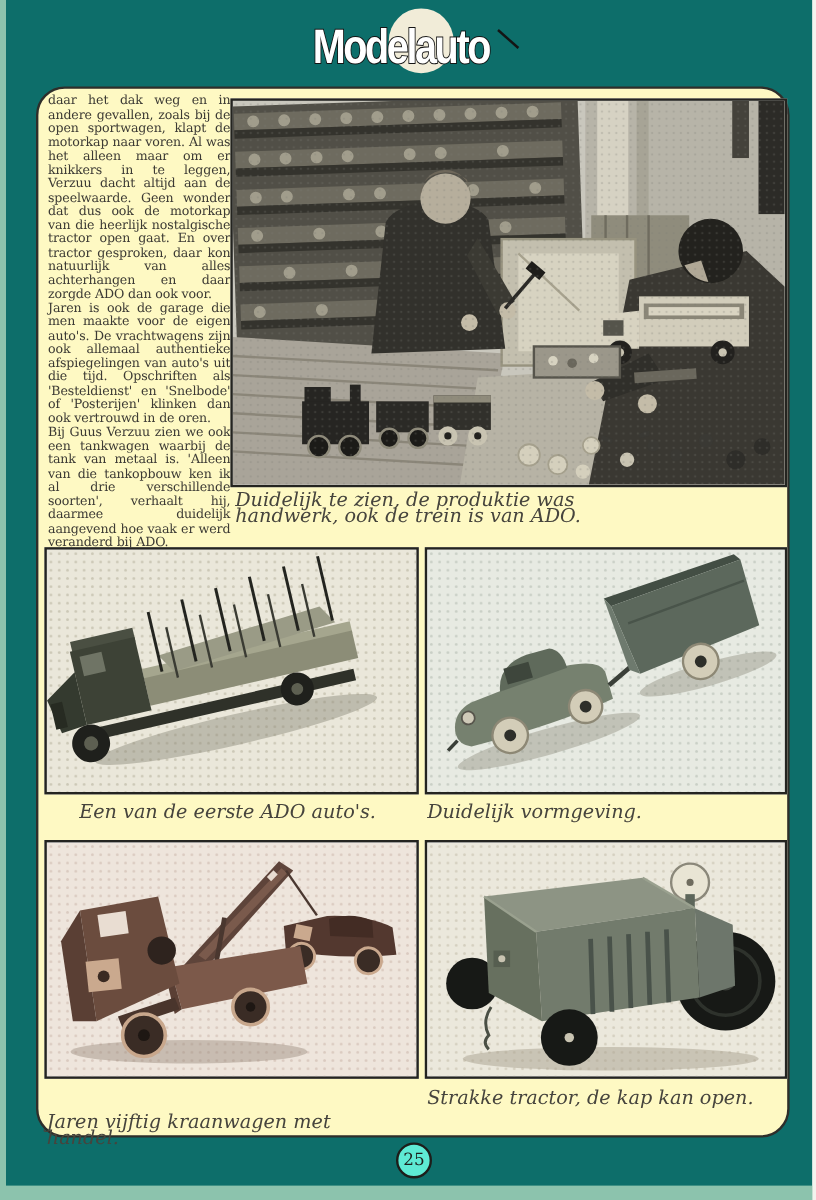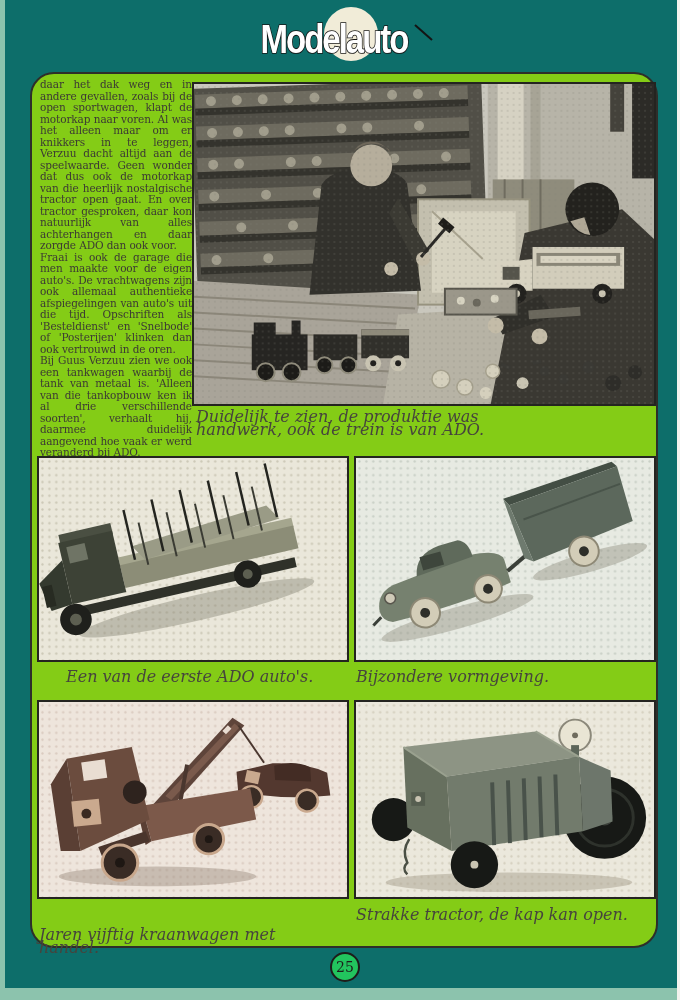--- a/index.html
+++ b/index.html
@@ -6,21 +6,21 @@
   body{
     width:680px;height:1000px;position:relative;background:#ffffff;
     font-family:"DejaVu Serif", serif;overflow:hidden;
   }
   .edge-left{position:absolute;left:0;top:0;width:5px;height:1000px;background:#8cc3ad;}
   .edge-bottom{position:absolute;left:0;top:988px;width:680px;height:12px;background:#8cc3ad;}
   .edge-right{position:absolute;left:677px;top:0;width:3px;height:1000px;background:#f4f3ee;}
   .teal-frame{position:absolute;left:5px;top:0;width:672px;height:990px;background:#0d6e6a;}
   .content-box{
     position:absolute;left:30px;top:72px;width:628px;height:876px;
-    background:#84cc16;border:2px solid #2e2e2a;border-radius:24px;box-sizing:border-box;
+    background:#fef9c3;border:2px solid #2e2e2a;border-radius:24px;box-sizing:border-box;
   }
   .logo{position:absolute;left:219px;top:5px;width:230px;height:60px;}
   
   .article{
     position:absolute;left:8px;top:5px;width:152px;
     font-size:10.5px;line-height:11.5px;color:#3c3a34;text-align:justify;
     letter-spacing:-0.1px;
   }
   .article p{margin:0;}
   
@@ -35,21 +35,21 @@
     position:absolute;font-style:italic;font-size:16px;line-height:13px;color:#46443d;
   }
   .cap-workshop{left:164px;top:336px;width:292px;}
   .cap-a{left:7px;top:596px;width:300px;margin-left:27px;}
   .cap-b{left:324px;top:596px;width:290px;}
   .cap-c{left:7px;top:834px;width:300px;margin-top:20px;}
   .cap-d{left:324px;top:834px;width:290px;}
   
   .page-num{
     position:absolute;left:330px;top:952px;width:30px;height:30px;border-radius:50%;
-    background:#22c55e;border:2px solid #1d1d1a;box-sizing:border-box;
+    background:#5eead4;border:2px solid #1d1d1a;box-sizing:border-box;
     display:flex;align-items:center;justify-content:center;
     font-size:14px;color:#1d1d1a;font-family:"DejaVu Serif",serif;
   }
 </style>
 </head>
 <body>
 
 <div class="edge-left"></div>
 <div class="teal-frame"></div>
 <div class="edge-bottom"></div>
@@ -62,21 +62,21 @@
       <text x="115" y="36" text-anchor="middle" font-family="Liberation Sans, sans-serif" font-weight="bold" font-size="33" letter-spacing="-2" fill="#ffffff" stroke="#141414" stroke-width="1.4" style="paint-order:stroke fill;">Modelauto</text>
     </g>
     <line x1="196" y1="20" x2="213" y2="35" stroke="#141414" stroke-width="2"></line>
   </svg>
 </div>
 
 <div class="content-box">
 
   <div class="article">
     <p>daar het dak weg en in andere gevallen, zoals bij de open sportwagen, klapt de motorkap naar voren. Al was het alleen maar om er knikkers in te leggen, Verzuu dacht altijd aan de speelwaarde. Geen wonder dat dus ook de motorkap van die heerlijk nostalgische tractor open gaat. En over tractor gesproken, daar kon natuurlijk van alles achterhangen en daar zorgde ADO dan ook voor.</p>
-    <p>Fraai is ook de garage die men maakte voor de eigen auto's. De vrachtwagens zijn ook allemaal authentieke afspiegelingen van auto's uit die tijd. Opschriften als 'Besteldienst' en 'Snelbode' of 'Posterijen' klinken dan ook vertrouwd in de oren.</p>
+    <p>Jaren is ook de garage die men maakte voor de eigen auto's. De vrachtwagens zijn ook allemaal authentieke afspiegelingen van auto's uit die tijd. Opschriften als 'Besteldienst' en 'Snelbode' of 'Posterijen' klinken dan ook vertrouwd in de oren.</p>
     <p>Bij Guus Verzuu zien we ook een tankwagen waarbij de tank van metaal is. 'Alleen van die tankopbouw ken ik al drie verschillende soorten', verhaalt hij, daarmee duidelijk aangevend hoe vaak er werd veranderd bij ADO.</p>
   </div>
 
   <div class="photo ph-workshop">
     <svg viewBox="0 0 462 322" preserveAspectRatio="none">
       <defs>
         <pattern id="ht0" width="6" height="6" patternUnits="userSpaceOnUse">
           <circle cx="3" cy="3" r="1" fill="#7d7b72" opacity="0.25"></circle>
         </pattern>
       </defs>
@@ -303,21 +303,21 @@
 
         <polygon points="172,52 288,44 284,38 168,44" fill="#434e44"></polygon>
         <polygon points="172,52 288,44 288,102 180,114" fill="#5c685c"></polygon>
         <polygon points="168,44 172,52 180,114 172,108" fill="#6e7a6e"></polygon>
         <line x1="182" y1="70" x2="286" y2="62" stroke="#49544a" stroke-width="2"></line>
         <circle cx="232" cy="118" r="15" fill="#d3cdb8" stroke="#8d8875" stroke-width="2"></circle>
         <circle cx="232" cy="118" r="5" fill="#2e2f2a"></circle>
       </g>
     </svg>
   </div>
-  <div class="caption cap-b">Bijzondere vormgeving.</div>
+  <div class="caption cap-b">Duidelijk vormgeving.</div>
 
   <div class="photo ph-c">
     <svg viewBox="0 0 312 199" preserveAspectRatio="none">
       <defs>
         <pattern id="ht3" width="7" height="7" patternUnits="userSpaceOnUse">
           <circle cx="3.5" cy="3.5" r="1.2" fill="#d2c0b4" opacity="0.7"></circle>
         </pattern>
       </defs>
       <rect width="312" height="199" fill="#eee5dc"></rect>
       <rect width="312" height="199" fill="url(#ht3)"></rect>

